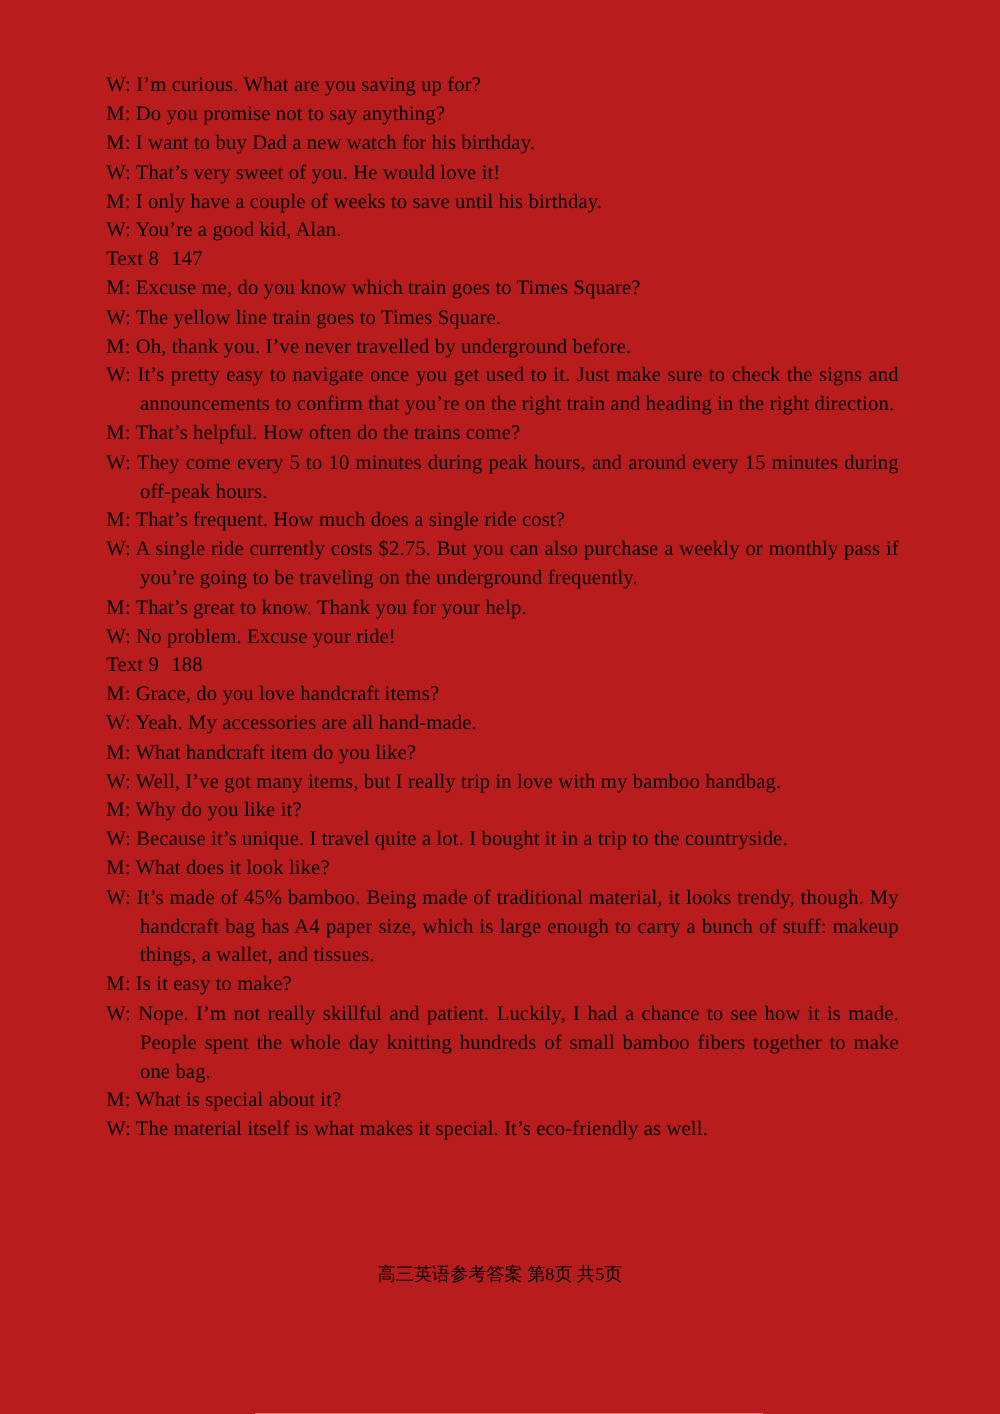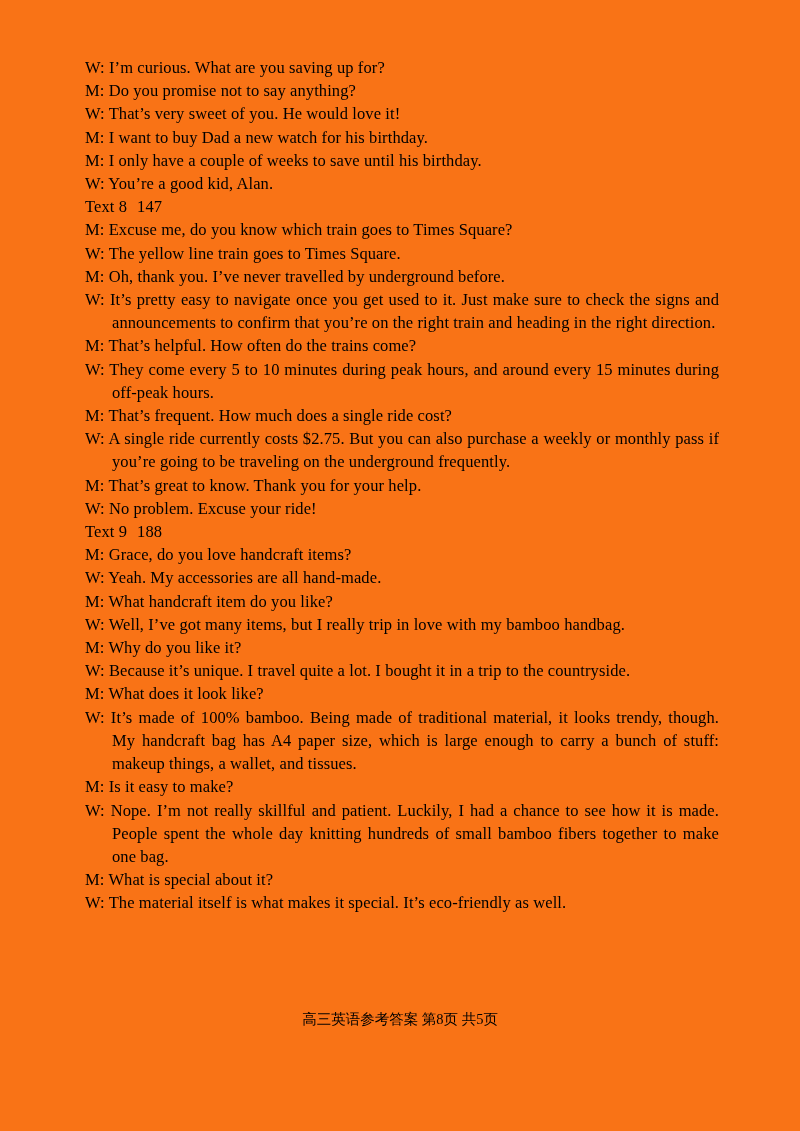--- a/index.html
+++ b/index.html
@@ -4,21 +4,21 @@
 <style>
   html, body {
     margin: 0;
     padding: 0;
     background: #ffffff;
   }
   .page {
     position: relative;
     width: 800px;
     height: 1131px;
-    background: #f97316;
+    background: #b91c1c;
     font-family: "Liberation Serif", "DejaVu Serif", serif;
     color: #000000;
     overflow: hidden;
   }
   .transcript {
     position: absolute;
     left: 85px;
     top: 56px;
     width: 634px;
   }
@@ -48,22 +48,22 @@
     color: #000000;
   }
 </style>
 </head>
 <body>
 
 <div class="page">
   <div class="transcript">
       <p class="line">W: I’m curious. What are you saving up for?</p>
       <p class="line">M: Do you promise not to say anything?</p>
+      <p class="line">M: I want to buy Dad a new watch for his birthday.</p>
       <p class="line">W: That’s very sweet of you. He would love it!</p>
-      <p class="line">M: I want to buy Dad a new watch for his birthday.</p>
       <p class="line">M: I only have a couple of weeks to save until his birthday.</p>
       <p class="line">W: You’re a good kid, Alan.</p>
       <p class="line heading"><span>Text 8</span><span class="count">147</span></p>
       <p class="line">M: Excuse me, do you know which train goes to Times Square?</p>
       <p class="line">W: The yellow line train goes to Times Square.</p>
       <p class="line">M: Oh, thank you. I’ve never travelled by underground before.</p>
       <p class="line">W: It’s pretty easy to navigate once you get used to it. Just make sure to check the signs and announcements to confirm that you’re on the right train and heading in the right direction.</p>
       <p class="line">M: That’s helpful. How often do the trains come?</p>
       <p class="line">W: They come every 5 to 10 minutes during peak hours, and around every 15 minutes during off-peak hours.</p>
       <p class="line">M: That’s frequent. How much does a single ride cost?</p>
@@ -71,20 +71,20 @@
       <p class="line">M: That’s great to know. Thank you for your help.</p>
       <p class="line">W: No problem. Excuse your ride!</p>
       <p class="line heading"><span>Text 9</span><span class="count">188</span></p>
       <p class="line">M: Grace, do you love handcraft items?</p>
       <p class="line">W: Yeah. My accessories are all hand-made.</p>
       <p class="line">M: What handcraft item do you like?</p>
       <p class="line">W: Well, I’ve got many items, but I really trip in love with my bamboo handbag.</p>
       <p class="line">M: Why do you like it?</p>
       <p class="line">W: Because it’s unique. I travel quite a lot. I bought it in a trip to the countryside.</p>
       <p class="line">M: What does it look like?</p>
-      <p class="line">W: It’s made of 100% bamboo. Being made of traditional material, it looks trendy, though. My handcraft bag has A4 paper size, which is large enough to carry a bunch of stuff: makeup things, a wallet, and tissues.</p>
+      <p class="line">W: It’s made of 45% bamboo. Being made of traditional material, it looks trendy, though. My handcraft bag has A4 paper size, which is large enough to carry a bunch of stuff: makeup things, a wallet, and tissues.</p>
       <p class="line">M: Is it easy to make?</p>
       <p class="line">W: Nope. I’m not really skillful and patient. Luckily, I had a chance to see how it is made. People spent the whole day knitting hundreds of small bamboo fibers together to make one bag.</p>
       <p class="line">M: What is special about it?</p>
       <p class="line">W: The material itself is what makes it special. It’s eco-friendly as well.</p>
     </div>
   <div class="footer">高三英语参考答案 第8页 共5页</div>
 </div>
 
 </body></html>

